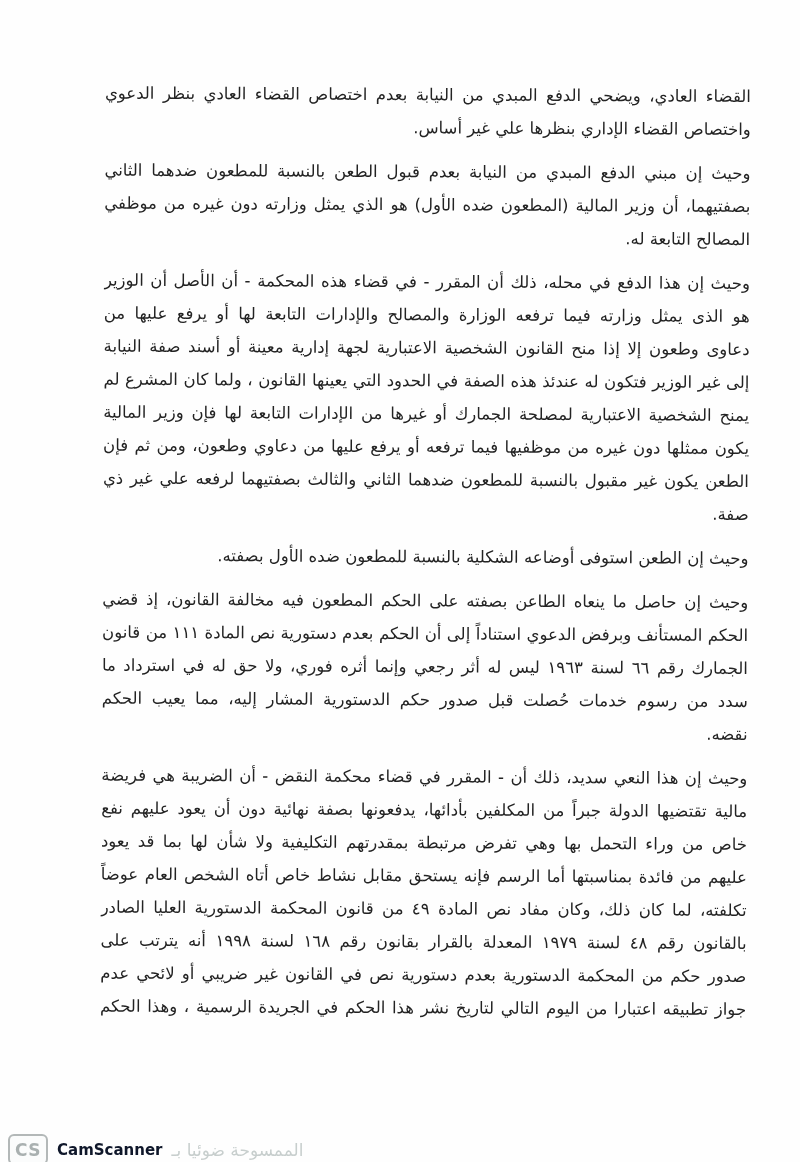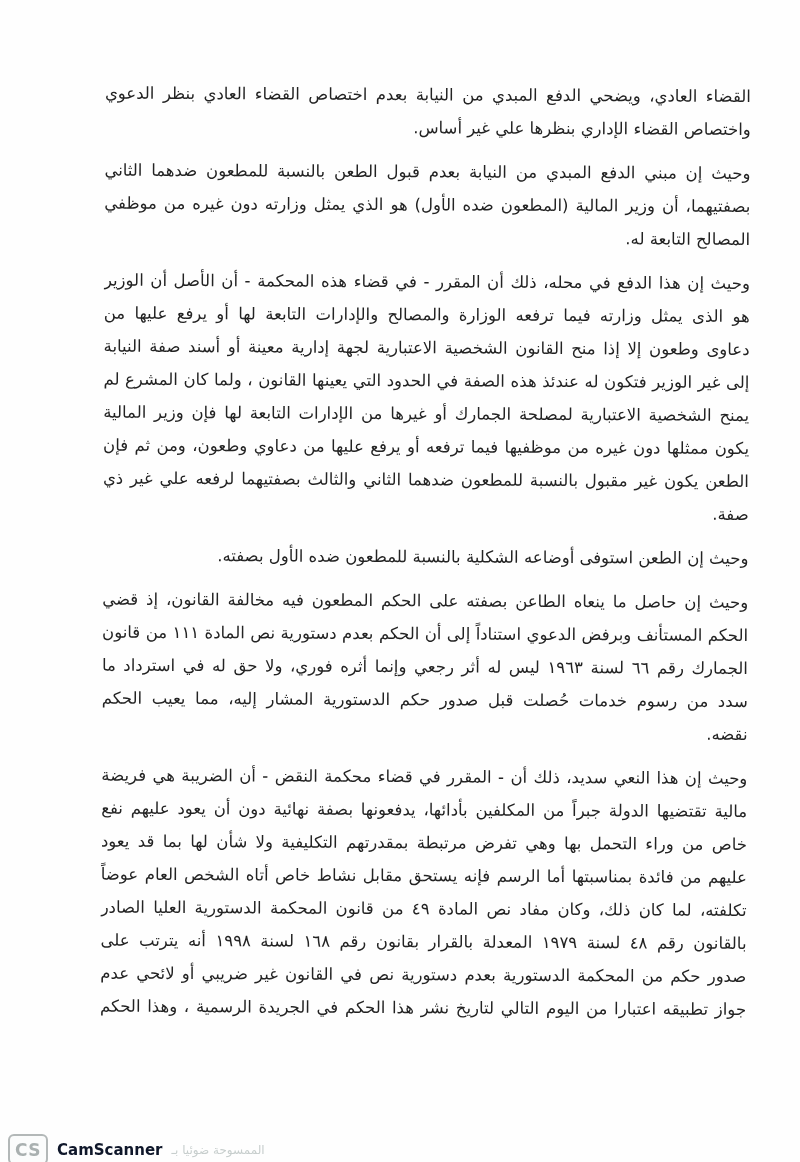--- a/index.html
+++ b/index.html
@@ -67,21 +67,21 @@
     font-size: 17px;
     letter-spacing: 0.5px;
   }
   .cs-brand {
     color: #0f172a;
     font-weight: bold;
     font-size: 15px;
   }
   .cs-arabic {
     color: #c7cecd;
-    font-size: 12px;
+    font-size: 17px;
     direction: rtl;
   }
 </style>
 </head>
 <body>
 
 <div class="page">
 
   <div class="text-block" id="text-block">
       <div class="para">

